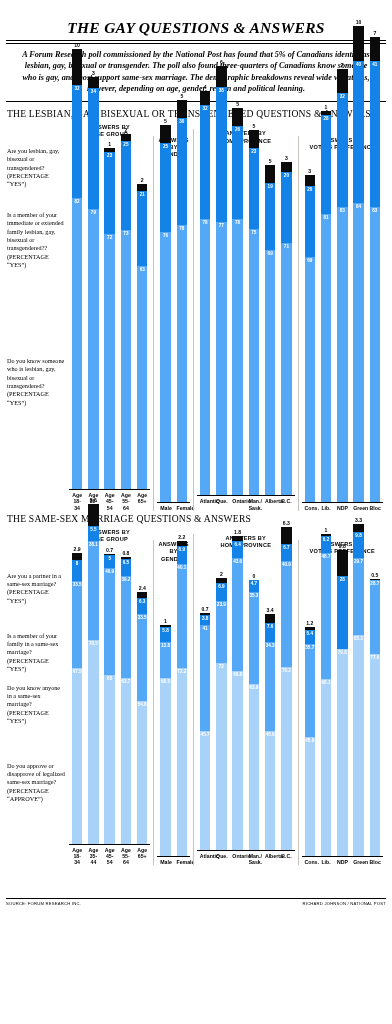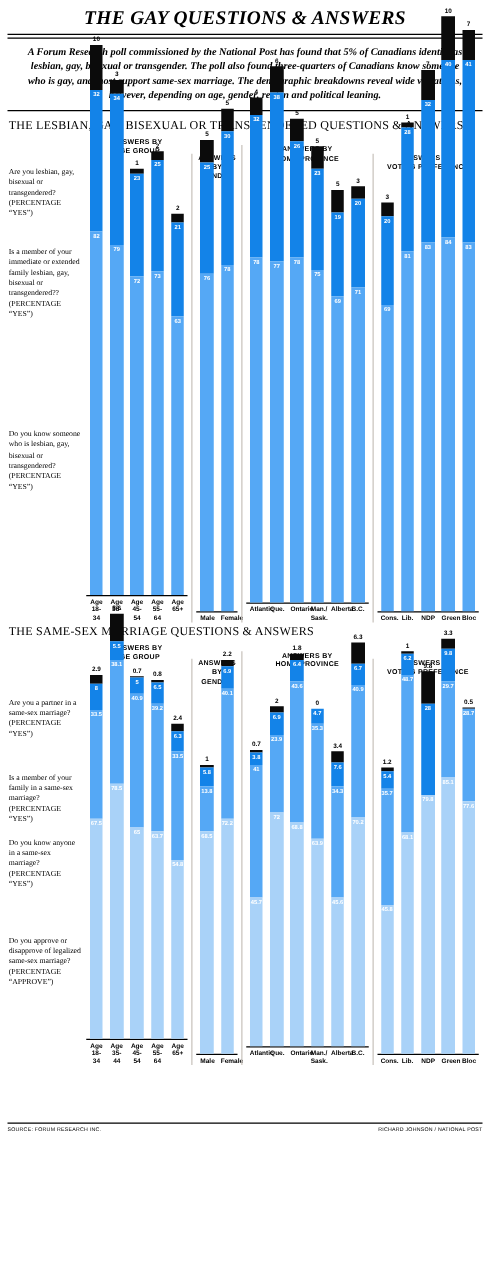--- a/index.html
+++ b/index.html
@@ -1,21 +1,21 @@
 <!DOCTYPE html>
 <html><head>
 <meta charset="utf-8">
 <style>
   html,body{margin:0;padding:0;}
   body{
     width:392px;height:1024px;background:#ffffff;
     font-family:"Liberation Sans",sans-serif;color:#000;
     overflow:hidden;position:relative;
   }
-  .page{width:392px;height:908px;position:relative;box-sizing:border-box;padding:0 6px;}
+  .page{width:392px;height:908px;position:relative;box-sizing:border-box;padding:13px 6px;}
 
   .masthead{
     text-align:center;font-family:"Liberation Serif",serif;font-weight:bold;font-style:italic;
     font-size:15.5px;letter-spacing:.3px;padding-top:6px;padding-bottom:3px;
   }
   .rule-top{border-top:1px solid #000;border-bottom:1px solid #000;height:2px;margin:0 0 5px 0;}
   .standfirst{
     font-family:"Liberation Serif",serif;font-style:italic;font-weight:bold;
     font-size:8.2px;line-height:11.3px;text-align:center;padding:0 16px 5px 16px;
   }

